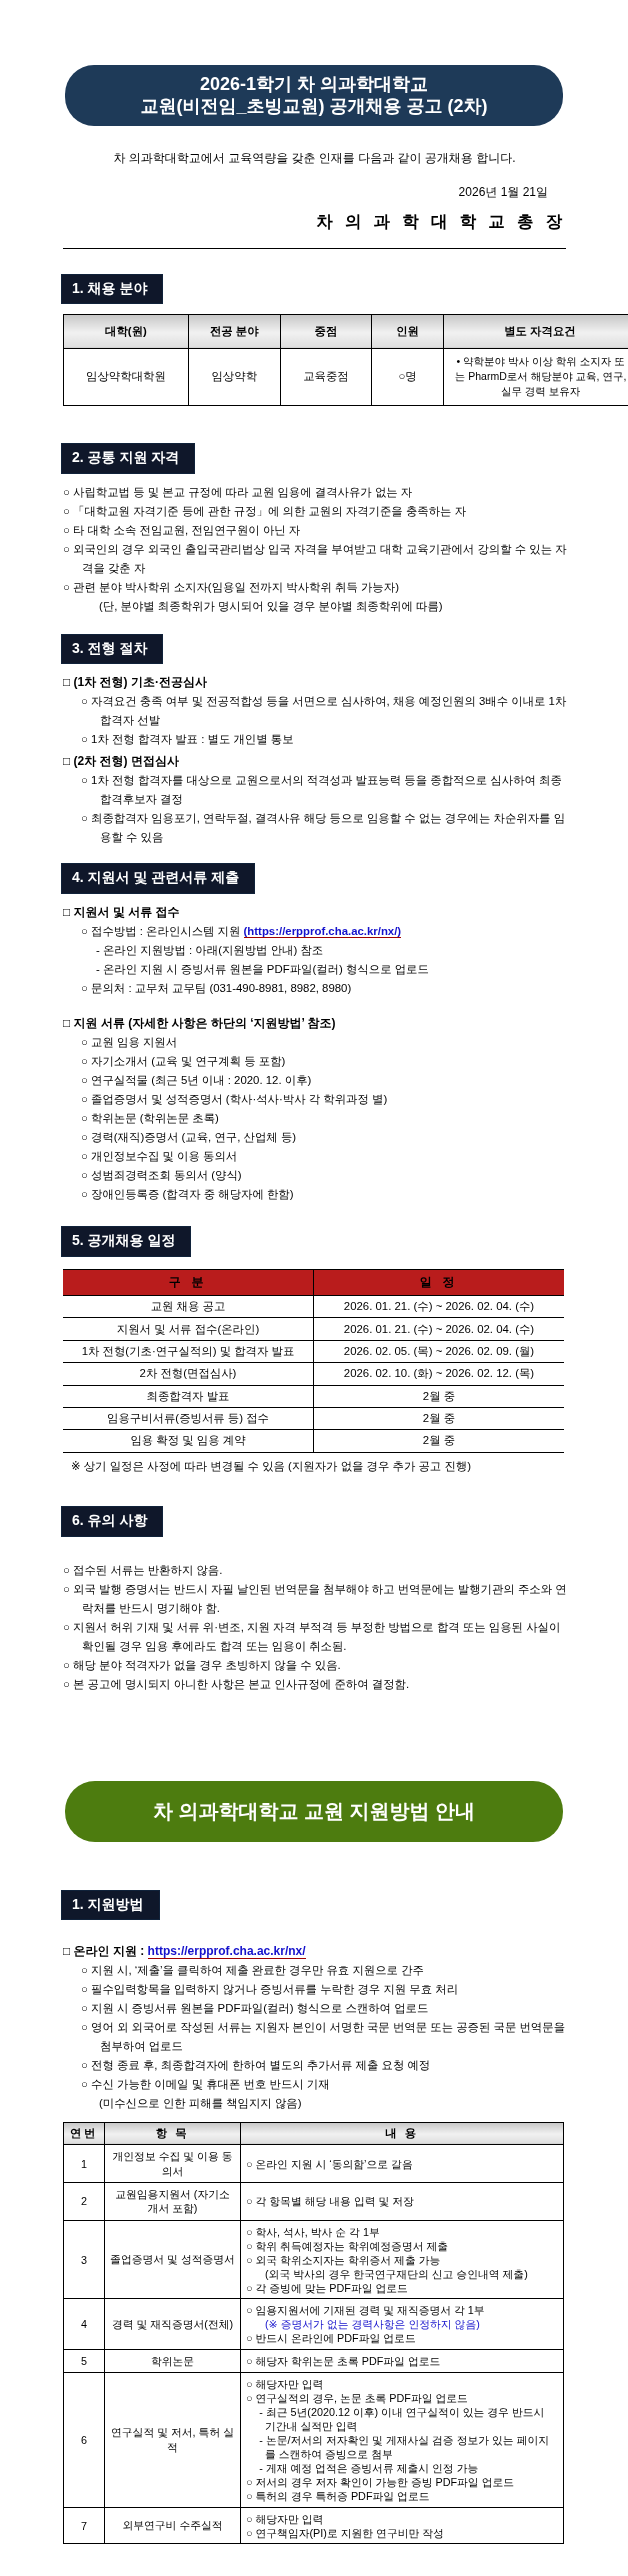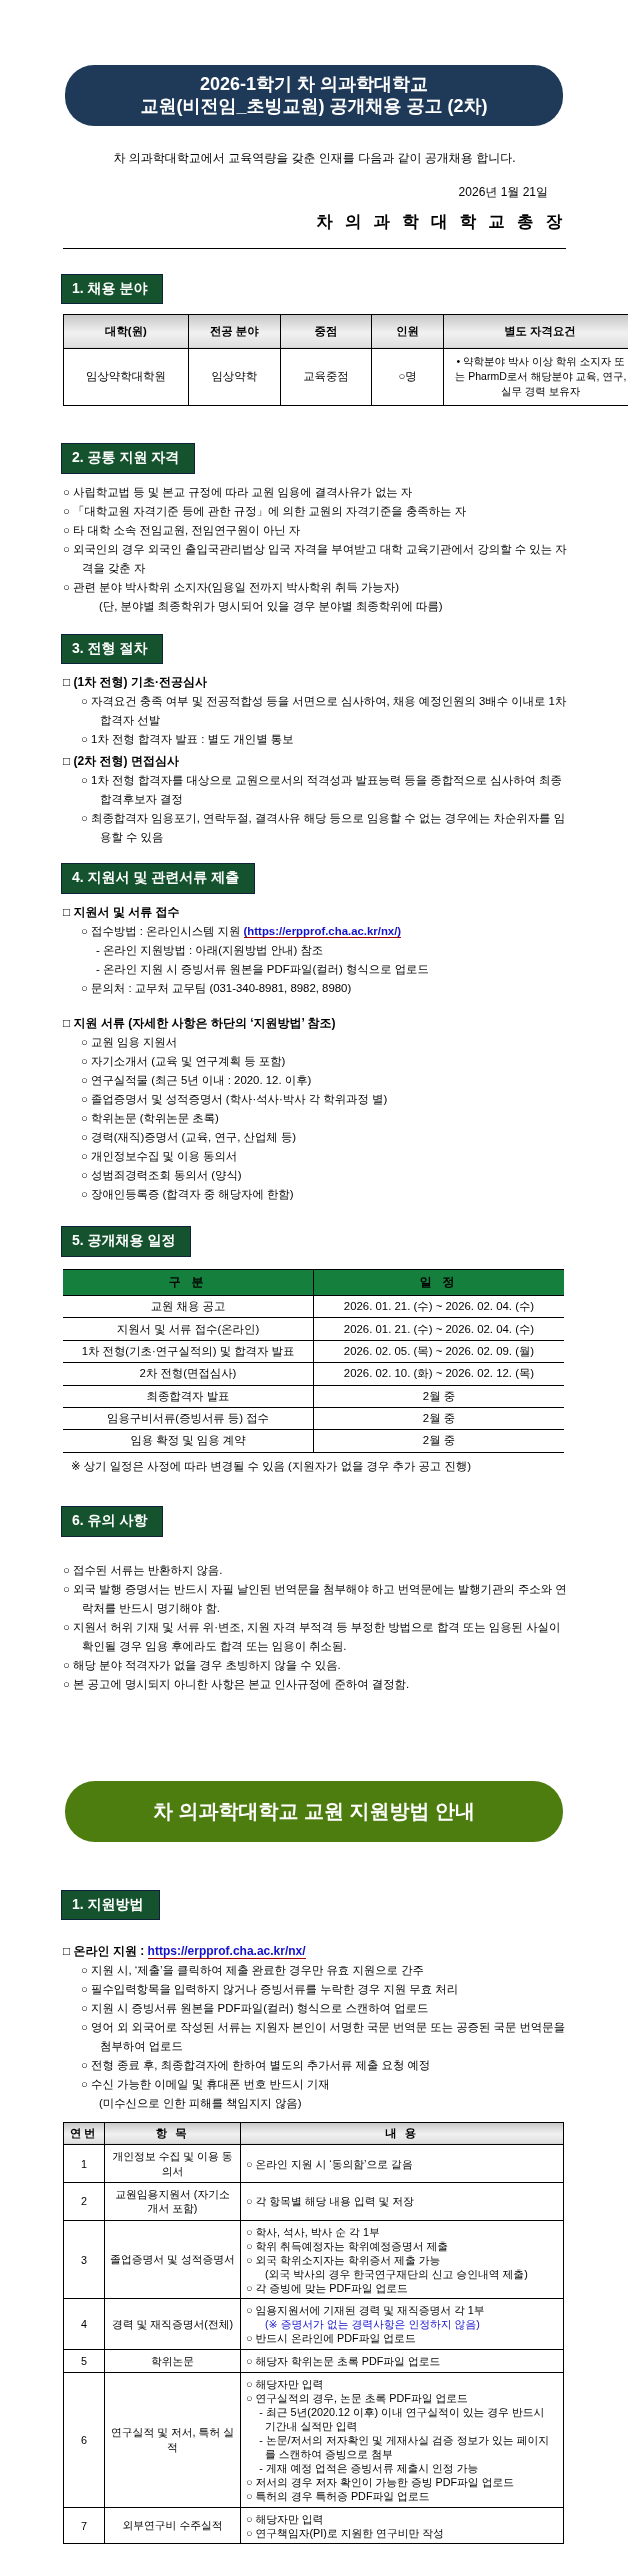--- a/index.html
+++ b/index.html
@@ -23,21 +23,21 @@
     font-size:20px; line-height:29px; padding:16px 5px;
   }
   .intro { margin-top:24px; text-align:center; font-size:12px; }
   .date  { margin-top:16.5px; text-align:right; padding-right:81px; font-size:12px; }
   .sign  { margin-top:10px; text-align:right; padding-right:63px;
            font-size:16.5px; font-weight:bold; letter-spacing:3.8px; }
   .rule  { margin:15px 63px 0 63px; border-top:1.3px solid #000; height:0; }
 
   .sec-head {
     display:inline-block; margin:25px 0 0 61px;
-    background:#14532d; border:1.3px solid #10223a;
+    background:#0f172a; border:1.3px solid #10223a;
     color:#fff; font-weight:bold; font-size:14px;
     padding:5px 15px 5.7px 10px; min-width:95px;
   }
   .sec-head.m58 { margin-top:37px; }
   .sec-head.m28 { margin-top:18px; }
   .sec-head.m26 { margin-top:16.5px; }
   .sec-head.m34 { margin-top:21.6px; }
   .sec-head.m50 { margin-top:32px; }
   .sec-head.m75 { margin-top:48px; }
 
@@ -64,21 +64,21 @@
     font-weight:bold; padding:9px 2.5px; font-size:11.4px;
   }
   .t1 td { border:0.6px solid #000; text-align:center; padding:6.3px 3.8px; height:57px; }
   .t1 td.left { text-align:center; font-size:10.5px; line-height:15px;
                 padding:5px 6.3px 5px 7.6px; }
   .t1 .c1{width:21.8%}.t1 .c2{width:16%}.t1 .c3{width:16%}.t1 .c4{width:12.5%}.t1 .c5{width:33.7%}
 
   
   .t2 { margin:12.7px 0 0 63px; width:501px;
         border-top:1.9px solid #000; border-bottom:1.9px solid #000; font-size:11.4px; }
-  .t2 th { background:#15803d; border-bottom:1.3px solid #000; font-weight:bold;
+  .t2 th { background:#b91c1c; border-bottom:1.3px solid #000; font-weight:bold;
            padding:3.8px 2.5px; font-size:12px; letter-spacing:3.8px; }
   .t2 td { border-top:1px solid #000; text-align:center; padding:3.2px 2.5px; }
   .t2 td + td, .t2 th + th { border-left:0.6px solid #000; }
   .t2 .ca{width:50%}.t2 .cb{width:50%}
   .tnote { margin:6.3px 0 0 71px; font-size:11.4px; }
 
   
   .t3 { margin:9px 0 0 63px; width:501px; border:1.9px solid #000; font-size:10.8px; }
   .t3 th {
     background:linear-gradient(180deg,#c6c6c6 0%,#f1f1f1 55%,#dedede 100%);
@@ -154,21 +154,21 @@
   <div class="li in">○ 최종합격자 임용포기, 연락두절, 결격사유 해당 등으로 임용할 수 없는 경우에는 차순위자를 임용할 수 있음</div>
 </div>
 
 
 <div class="sec-head m26">4. 지원서 및 관련서류 제출</div>
 <div class="list">
   <div class="li sq">□ 지원서 및 서류 접수</div>
   <div class="li in"><span>○ 접수방법 : 온라인시스템 지원 </span><a class="link">(https://erpprof.cha.ac.kr/nx/)</a></div>
   <div class="li in2">- 온라인 지원방법 : 아래(지원방법 안내) 참조</div>
   <div class="li in2">- 온라인 지원 시 증빙서류 원본을 PDF파일(컬러) 형식으로 업로드</div>
-  <div class="li in">○ 문의처 : 교무처 교무팀 (031-340-8981, 8982, 8980)</div>
+  <div class="li in">○ 문의처 : 교무처 교무팀 (031-490-8981, 8982, 8980)</div>
   <div class="li sq gap">□ 지원 서류 (자세한 사항은 하단의 ‘지원방법’ 참조)</div>
   <div class="li in">○ 교원 임용 지원서</div>
   <div class="li in">○ 자기소개서 (교육 및 연구계획 등 포함)</div>
   <div class="li in">○ 연구실적물 (최근 5년 이내 : 2020. 12. 이후)</div>
   <div class="li in">○ 졸업증명서 및 성적증명서 (학사·석사·박사 각 학위과정 별)</div>
   <div class="li in">○ 학위논문 (학위논문 초록)</div>
   <div class="li in">○ 경력(재직)증명서 (교육, 연구, 산업체 등)</div>
   <div class="li in">○ 개인정보수집 및 이용 동의서</div>
   <div class="li in">○ 성범죄경력조회 동의서 (양식)</div>
   <div class="li in">○ 장애인등록증 (합격자 중 해당자에 한함)</div>

